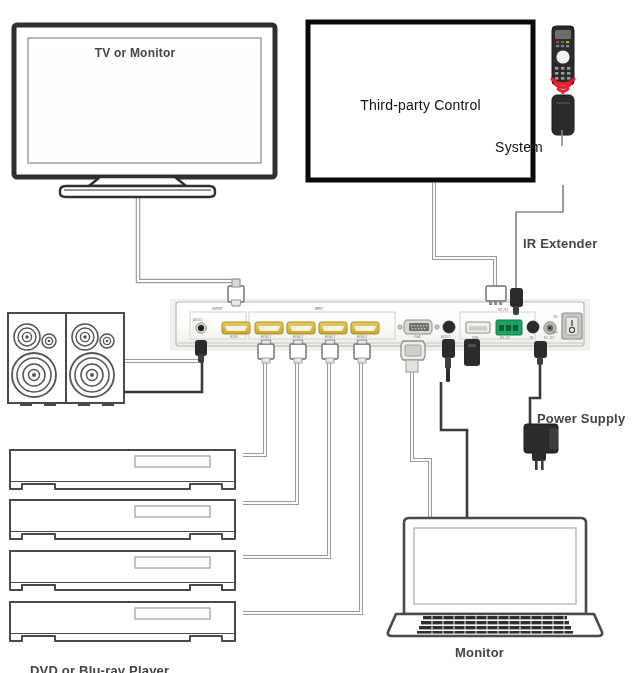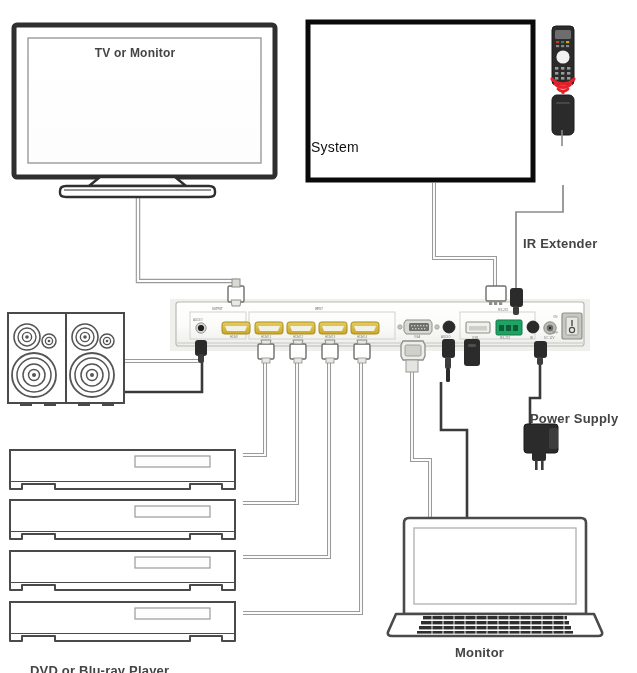--- a/index.html
+++ b/index.html
@@ -11,24 +11,24 @@
   }
   #stage{position:absolute;left:0;top:0;width:637px;height:673px;background:#fff;}
   #stage > svg{position:absolute;left:0;top:0;}
   .lbl{
     position:absolute;font-weight:bold;color:#444;
     letter-spacing:.2px;white-space:nowrap;
   }
   #tv-label{left:0;top:2px;width:270px;text-align:center;font-size:12px;margin-top:44px;}
   #ctrl-l1{left:311px;top:56px;width:219px;text-align:center;font-size:14px;font-weight:normal;color:#111;}
   #ctrl-l2{left:311px;top:97px;width:219px;text-align:center;font-size:14px;font-weight:normal;color:#111;}
-  #ctrl-l3{left:311px;top:139px;width:232px;text-align:left;font-size:14px;font-weight:normal;color:#111;}
+  #ctrl-l3{left:311px;top:139px;width:232px;text-align:right;font-size:14px;font-weight:normal;color:#111;}
   #ir-label{left:523px;top:236px;font-size:13px;}
   #spk-label{left:14px;top:292px;font-size:16px;letter-spacing:.5px;}
-  #pwr-label{left:530px;top:411px;font-size:13px;}
+  #pwr-label{left:530px;top:411px;font-size:13px;padding-left:7px;}
   #dvd-label{left:30px;top:663px;font-size:13px;}
   #nb-label{left:455px;top:645px;font-size:13px;}
   .mini{position:absolute;font-size:2.6px;color:#8a8a86;white-space:nowrap;font-weight:bold;}
   .mini2{position:absolute;font-size:3px;color:#7d7d79;white-space:nowrap;}
 </style>
 </head>
 <body>
 
 <div id="stage">
 
@@ -405,20 +405,21 @@
   </g>
 
   <g>
     <rect x="534" y="341" width="13" height="17" rx="3" fill="#2b2b2b"></rect>
     <rect x="537" y="357" width="6" height="8" rx="2" fill="#3d3d3d"></rect>
   </g>
 
 </svg>
 
 <div class="lbl" id="tv-label">TV or Monitor</div>
+<div class="lbl" id="ctrl-l2">Third-party Control</div>
 <div class="lbl" id="ctrl-l3">System</div>
 <div class="lbl" id="ir-label">IR Extender</div>
 <div class="lbl" id="pwr-label">Power Supply</div>
 <div class="lbl" id="dvd-label">DVD or Blu-ray Player</div>
 <div class="lbl" id="nb-label">Monitor</div>
 
 <div class="mini" style="left:212px;top:308px;">OUTPUT</div>
 <div class="mini" style="left:315px;top:308px;">INPUT</div>
 
 <div class="mini2" style="left:193px;top:318px;">AUDIO</div>

